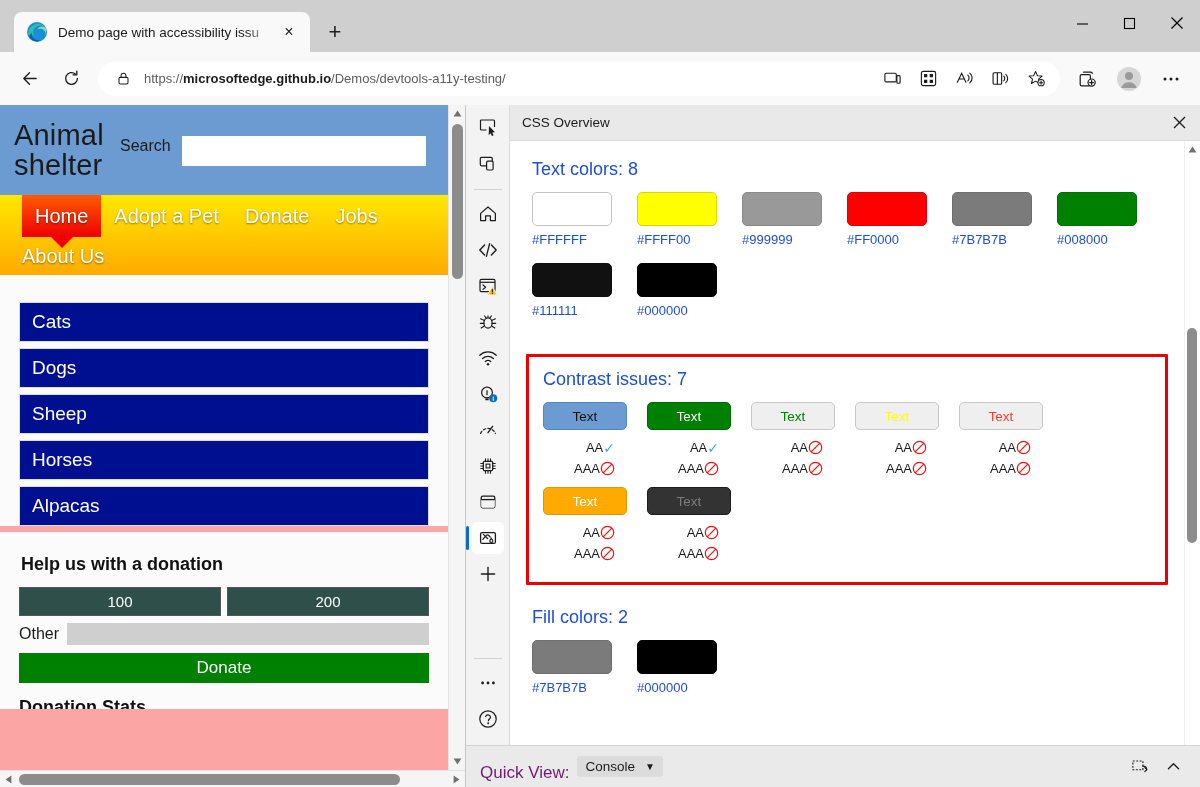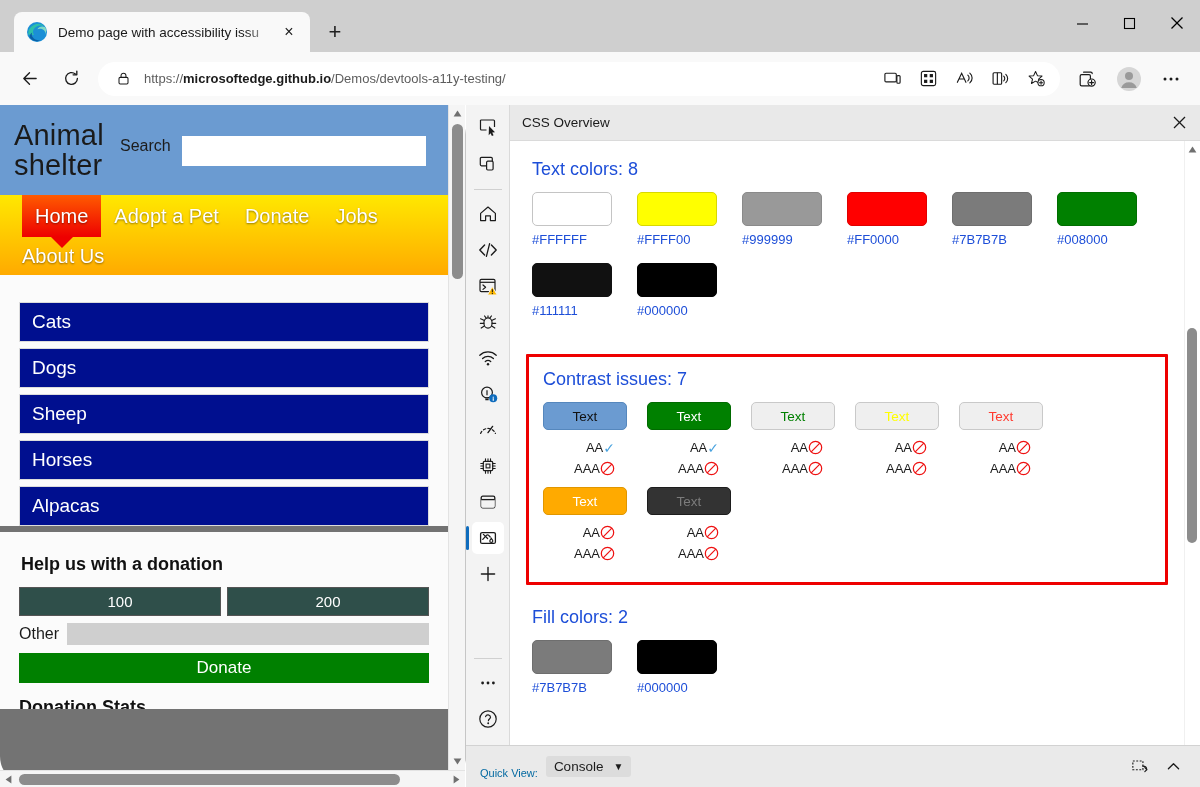--- a/index.html
+++ b/index.html
@@ -81,23 +81,22 @@
   .url b { color: #1b1b1b; font-weight: 700; }
   .omni-icons { display: flex; align-items: center; flex: none; }
   .omni-icons .tbtn { width: 32px; height: 30px; }
 
   
   .content { flex: 1; display: flex; min-height: 0; background: #fff; }
 
   
   .webpane {
     width: 466px; flex: none; position: relative;
-    background: #737373; display: flex; flex-direction: column;
+    background: #fca5a5; display: flex; flex-direction: column;
     border-right: 1px solid #c6c6c6;
-    border-radius: 31px;
   }
   .wp-scroll-area { flex: 1; position: relative; overflow: hidden; }
   .wp-inner { position: absolute; inset: 0 17px 0 0; overflow: hidden; }
 
   .site-header {
     background: #6b9bd1; height: 90px;
     display: flex; align-items: center; padding-left: 14px;
     position: relative;
   }
   .site-title {
@@ -266,21 +265,21 @@
     display: flex; flex-direction: column; align-items: center;
     border-left: 1px solid #f0f0f0;
   }
   .dt-sb-thumb { position: absolute; left: 3px; width: 10px; background: #8c8c8c; border-radius: 5px; }
 
   
   .statusbar {
     height: 42px; background: #eaeaea; border-top: 1px solid #d2d2d2;
     display: flex; align-items: center; padding: 0 10px 0 14px; flex: none;
   }
-  .qv-label { font-size: 11px; color: #0369a1; margin-top: 13px; }
+  .qv-label { font-size: 17px; color: #701a75; margin-top: 13px; }
   .qv-select {
     margin-left: 8px; background: #dcdcdc; border-radius: 3px;
     display: flex; align-items: center; padding: 3px 8px; font-size: 13.5px; color: #1b1b1b;
   }
   .qv-caret { margin-left: 10px; font-size: 10px; }
   .sb-spacer { flex: 1; }
   .sb-icon { width: 34px; height: 28px; display:flex; align-items:center; justify-content:center; }
 </style>
 </head>
 <body>

